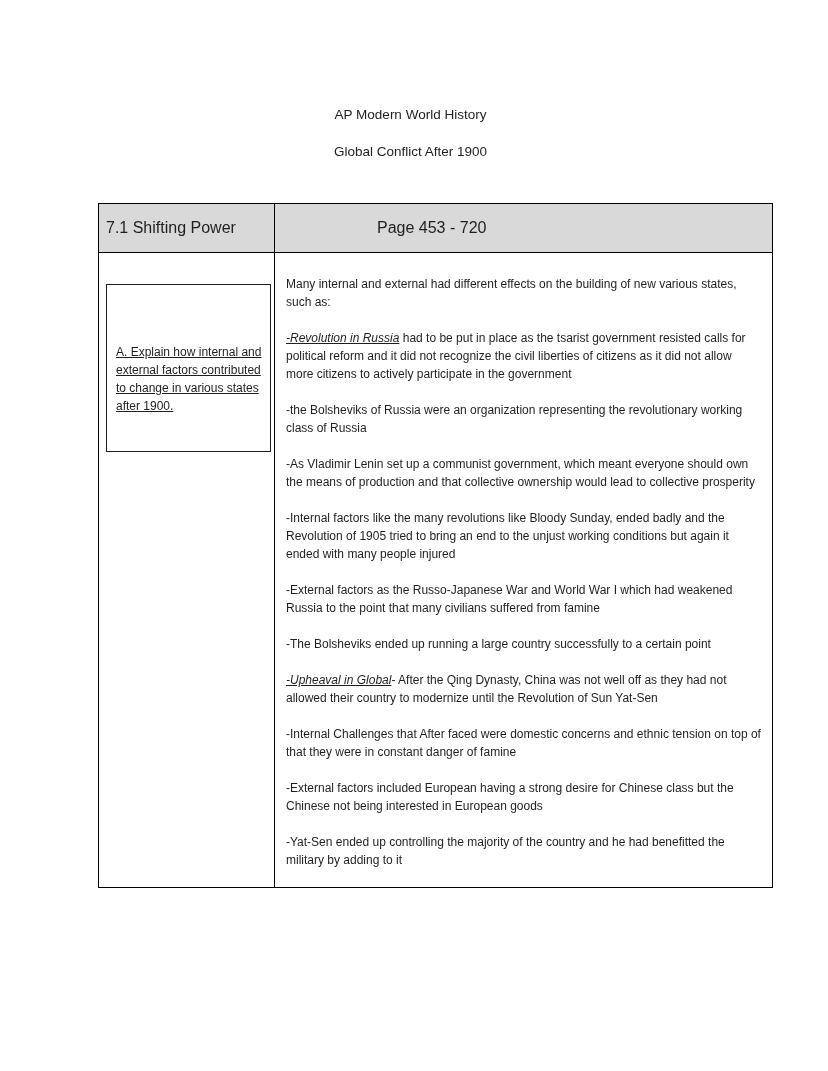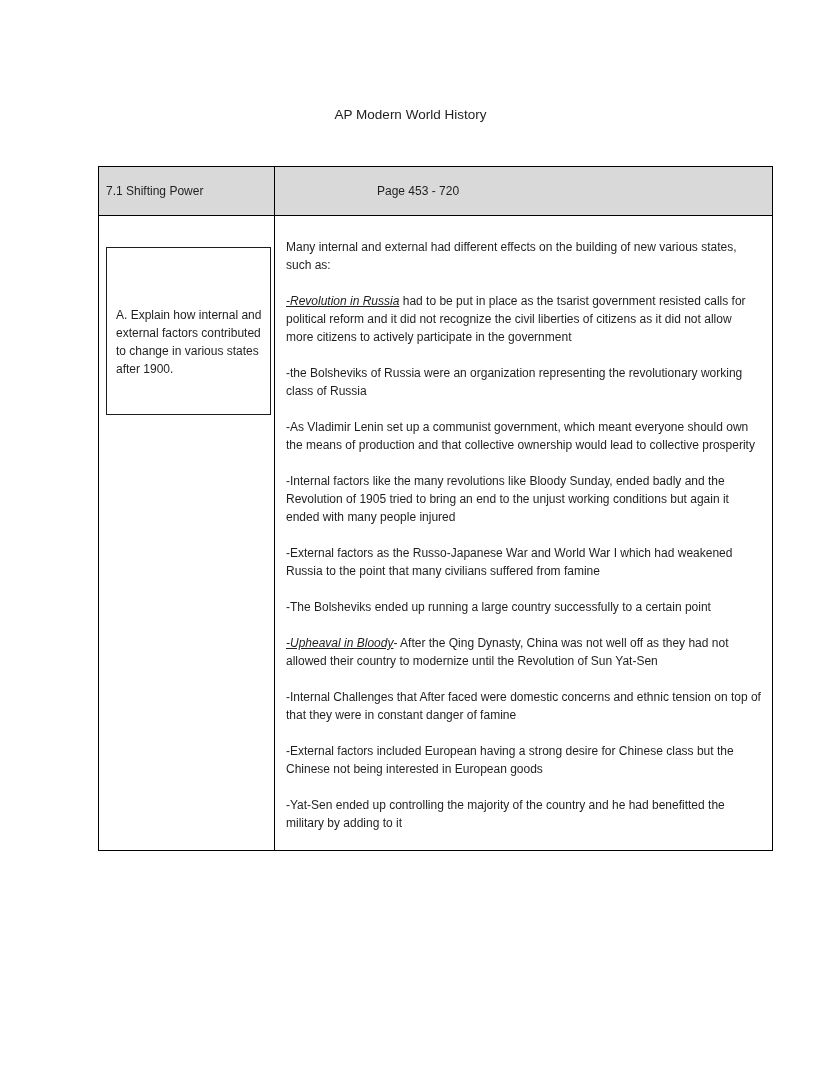--- a/index.html
+++ b/index.html
@@ -29,26 +29,26 @@
     width:674px;
     border-collapse:collapse;
     table-layout:fixed;
   }
   table.study td{
     border:1.5px solid var(--border);
   }
   tr.head td{
     height:46px;
     background:var(--header-bg);
-    font-size:12px;
+    font-size:16px;
     vertical-align:middle;
   }
   td.hl{padding-left:7px;}
   td.hr{padding-left:102px;}
-  td.bl{vertical-align:top;}
+  td.bl{vertical-align:top;text-decoration:underline;}
   td.br{
     vertical-align:top;
     padding:22px 10px 18px 11px;
     font-size:12px;
     line-height:18px;
   }
   .prompt-box{
     margin:30px 0 0 6px;
     width:146px;
     padding:58px 8px 36px 9px;
@@ -60,20 +60,21 @@
   .para:last-child{margin-bottom:0;}
   .em{font-style:italic;text-decoration:underline;text-align:center;}
 </style>
 </head>
 <body>
 
 <div class="page">
 
   <div class="titles">
     <p>AP Modern World History</p>
+    <p>Global Conflict After 1900</p>
   </div>
 
   <table class="study">
     <colgroup>
       <col style="width:176px">
       <col style="width:498px">
     </colgroup>
     <tbody>
         <tr class="head">
       <td class="hl">
@@ -91,21 +92,21 @@
       </td>
       <td class="br">
         <div id="paragraphs">
               <p class="para"><span>Many internal and external had different effects on the building of new various states, such as:</span></p>
               <p class="para"><span class="em">-Revolution in Russia</span><span> had to be put in place as the tsarist government resisted calls for political reform and it did not recognize the civil liberties of citizens as it did not allow more citizens to actively participate in the government</span></p>
               <p class="para"><span>-the Bolsheviks of Russia were an organization representing the revolutionary working class of Russia</span></p>
               <p class="para"><span>-As Vladimir Lenin set up a communist government, which meant everyone should own the means of production and that collective ownership would lead to collective prosperity</span></p>
               <p class="para"><span>-Internal factors like the many revolutions like Bloody Sunday, ended badly and the Revolution of 1905 tried to bring an end to the unjust working conditions but again it ended with many people injured</span></p>
               <p class="para"><span>-External factors as the Russo-Japanese War and World War I which had weakened Russia to the point that many civilians suffered from famine</span></p>
               <p class="para"><span>-The Bolsheviks ended up running a large country successfully to a certain point</span></p>
-              <p class="para"><span class="em">-Upheaval in Bloody</span><span>- After the Qing Dynasty, China was not well off as they had not allowed their country to modernize until the Revolution of Sun Yat-Sen</span></p>
+              <p class="para"><span class="em">-Upheaval in Global</span><span>- After the Qing Dynasty, China was not well off as they had not allowed their country to modernize until the Revolution of Sun Yat-Sen</span></p>
               <p class="para"><span>-Internal Challenges that After faced were domestic concerns and ethnic tension on top of that they were in constant danger of famine</span></p>
               <p class="para"><span>-External factors included European having a strong desire for Chinese class but the Chinese not being interested in European goods</span></p>
               <p class="para"><span>-Yat-Sen ended up controlling the majority of the country and he had benefitted the military by adding to it</span></p>
             </div>
       </td>
     </tr>
   </tbody>
     </table>
 
 </div>

